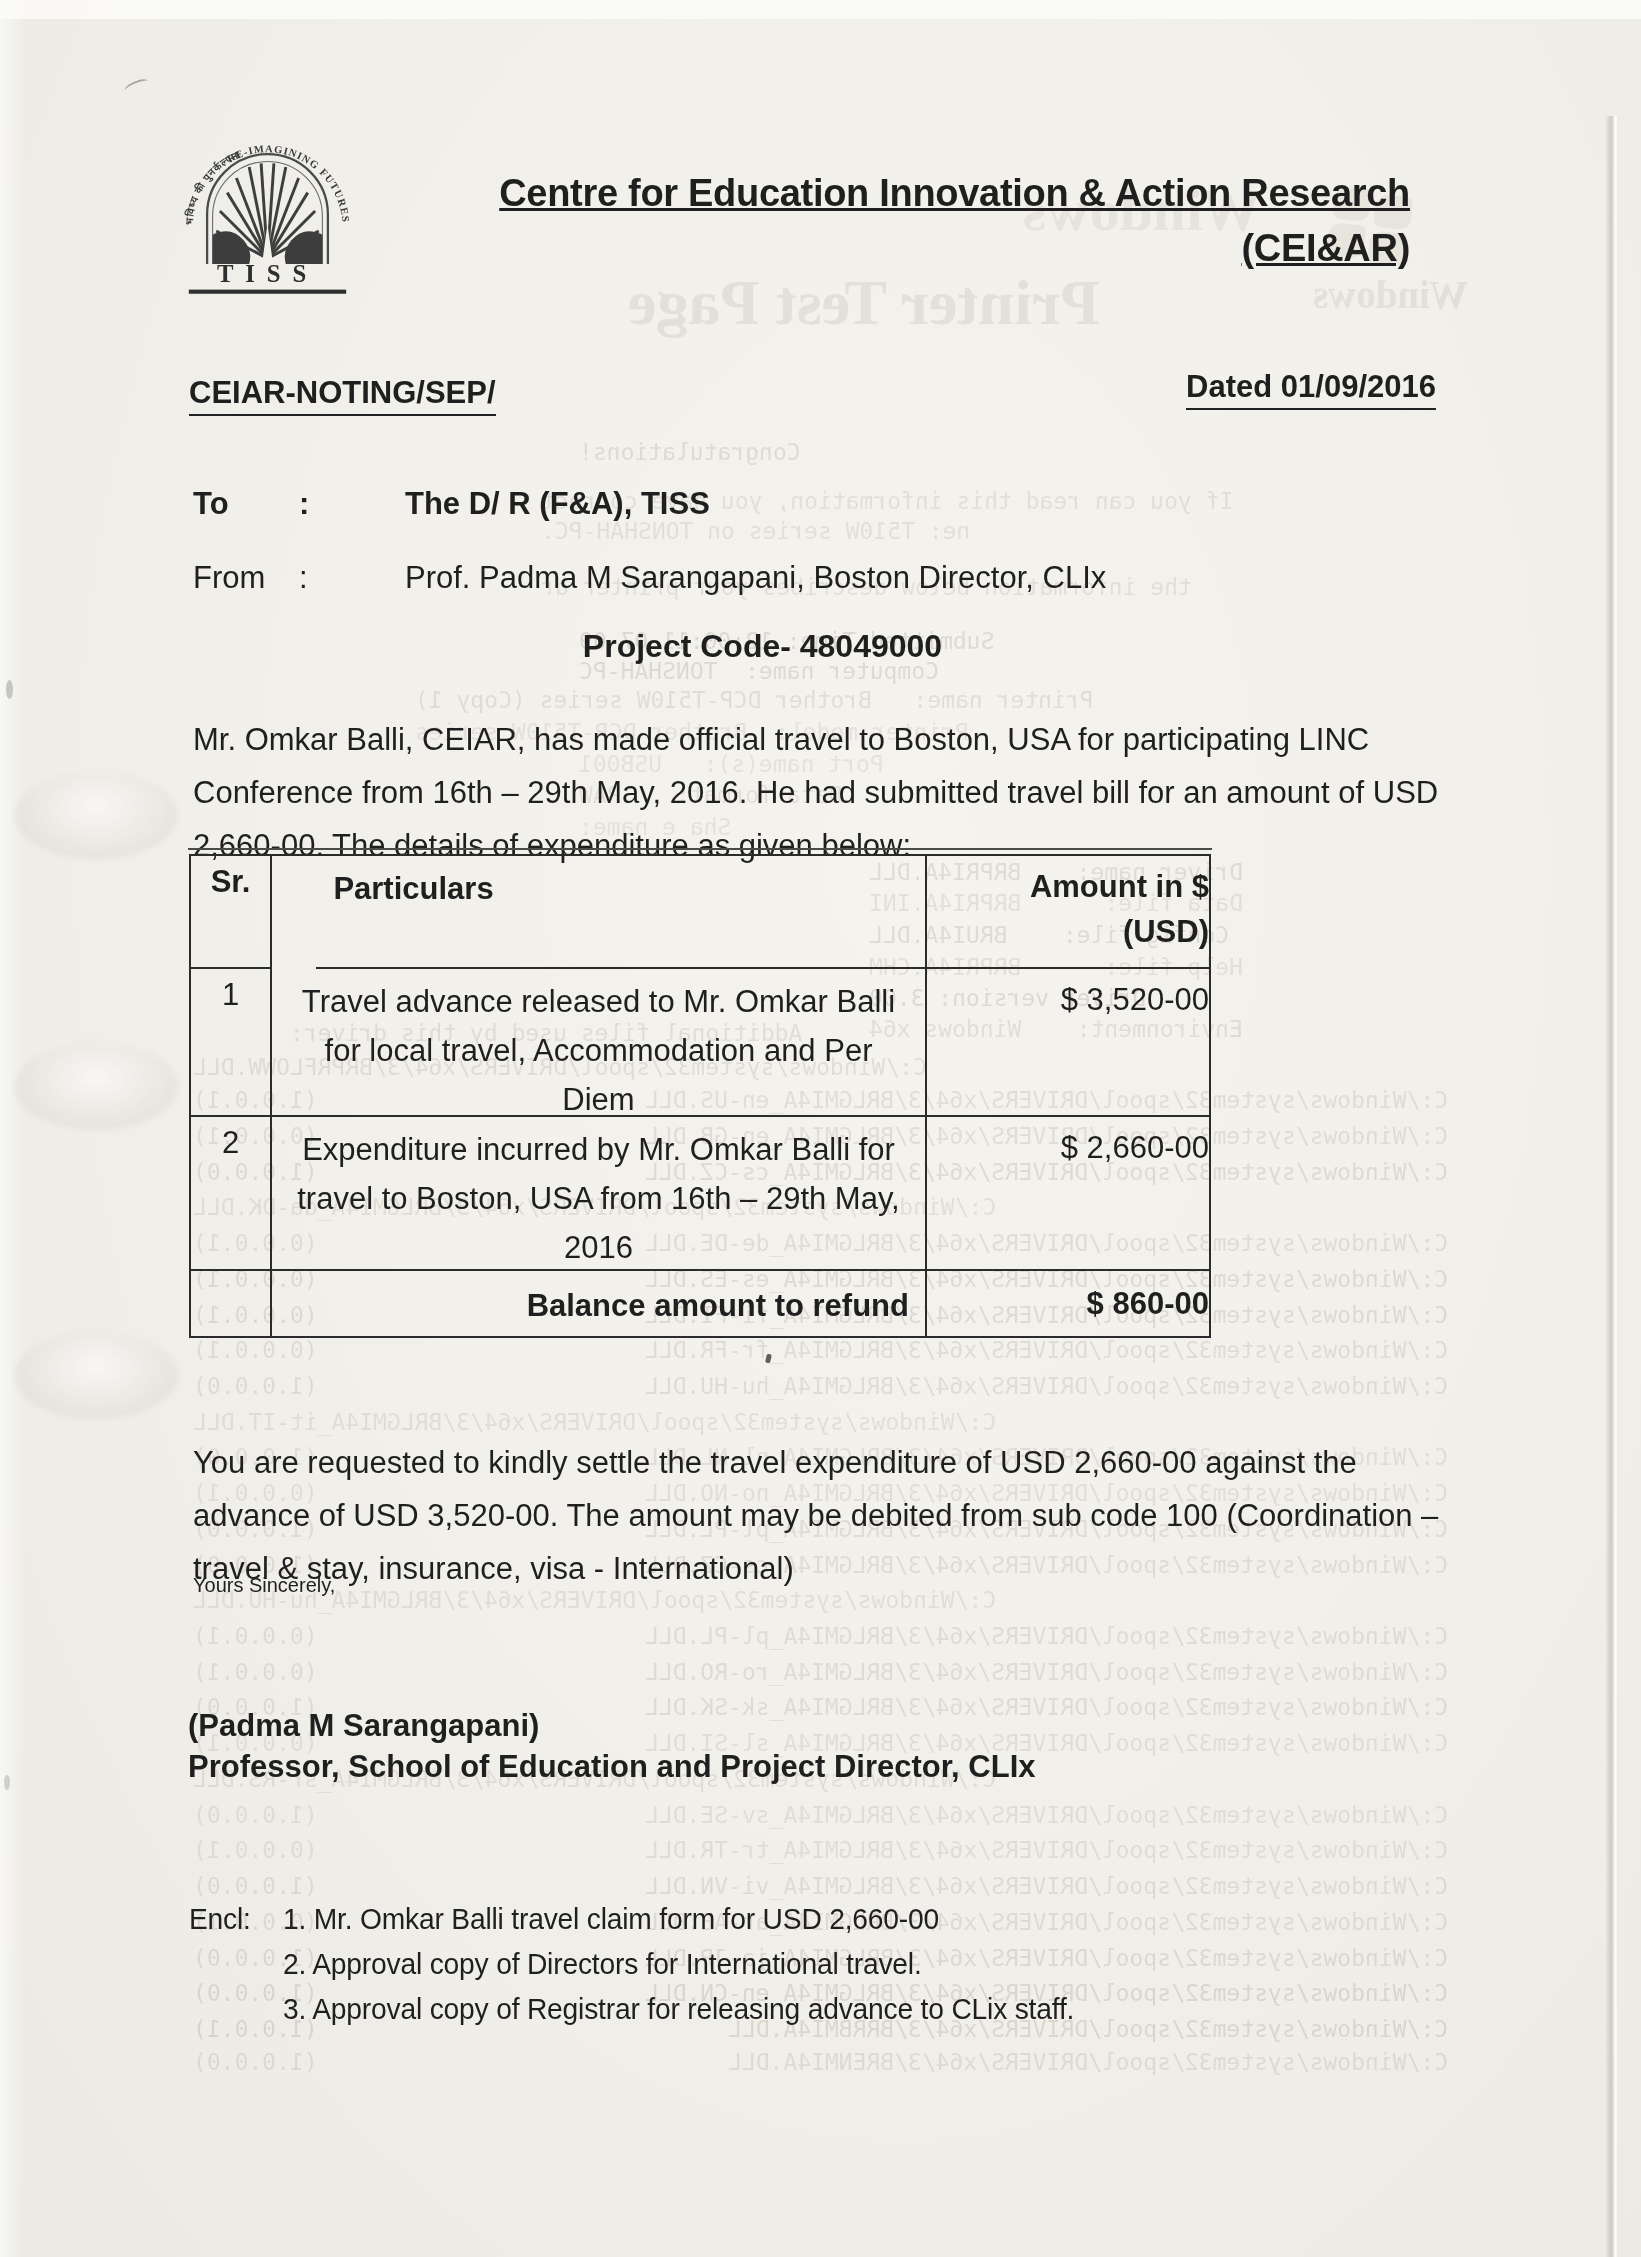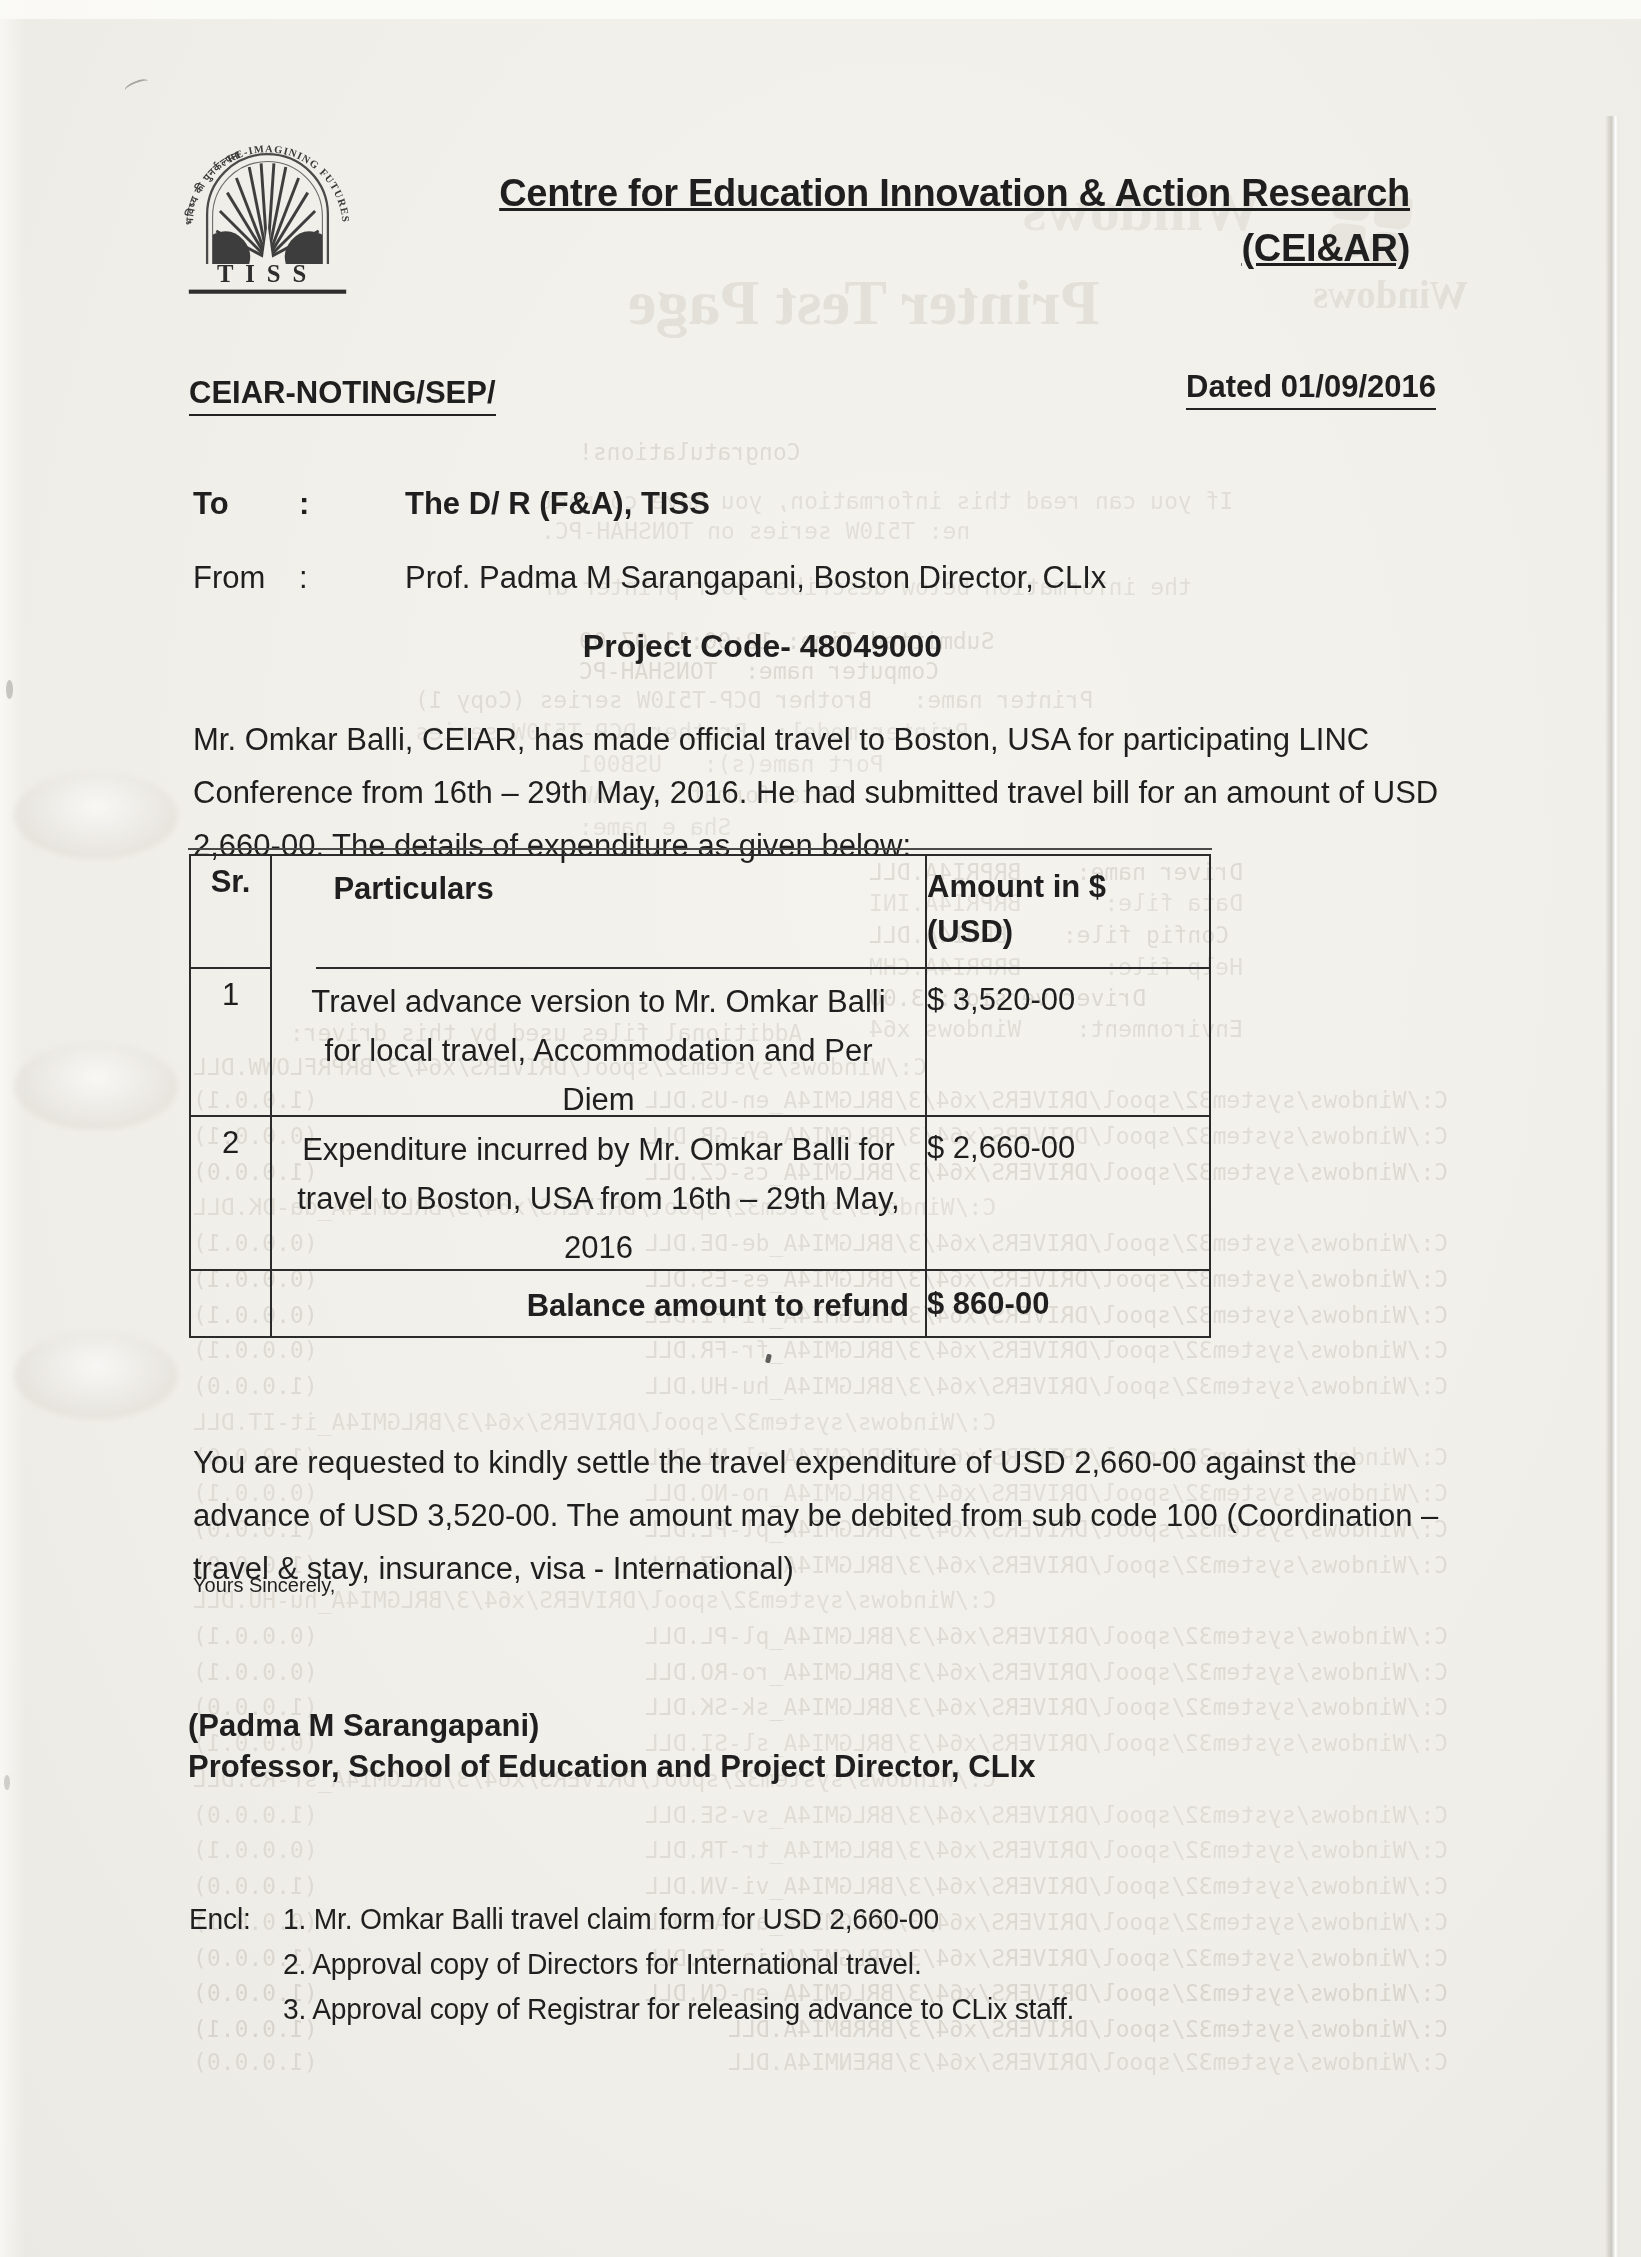--- a/index.html
+++ b/index.html
@@ -39,21 +39,21 @@
   #exp-table{left:189px;top:854px;width:1018px;border:2.9px solid #2b2b2b;
     display:grid;grid-template-columns:81px 655px 282px;
     grid-template-rows:113px 148px 154px 65px;font-size:31px;}
   #exp-table::before{content:"";position:absolute;left:-2.9px;right:-2.9px;top:-7.7px;height:1.9px;background:#4a4a48;}
   .cell{border-right:2.4px solid #2b2b2b;border-bottom:2.4px solid #2b2b2b;padding-top:7.7px;box-sizing:border-box;}
   .cell.last-col{border-right:none;}
   .cell.last-row{border-bottom:none;}
   .c-sr{text-align:center;}
   .c-part{text-align:center;line-height:49px;}
   .c-part.hdr{text-align:left;padding-left:17.4px;font-weight:700;margin-left:44px;}
-  .c-amt{text-align:left;line-height:45px;}
+  .c-amt{text-align:right;line-height:45px;}
   .bold{font-weight:700;}
   .c-part.foot{text-align:right;padding-right:16px;font-weight:700;padding-top:9.7px;}
   .c-amt.foot{font-weight:700;padding-top:9.7px;}
   .sig{left:188px;font-size:31px;font-weight:700;}
   .encl{left:189px;top:1896px;font-size:30px;line-height:45px;
     transform:scaleX(.94);transform-origin:left top;letter-spacing:-0.2px;}
   .encl-first{display:flex;}
   .encl-label{width:100px;flex:0 0 auto;}
   .encl-rest{margin-left:100px;}
   
@@ -195,21 +195,21 @@
 Conference from 16th – 29th May, 2016. He had submitted travel bill for an amount of USD
 2,660-00. The details of expenditure as given below:</div>
 
     <div class="abs" id="exp-table">
       <div class="cell c-sr bold">Sr.</div>
       <div class="cell c-part hdr">Particulars</div>
       <div class="cell c-amt bold last-col pre">Amount in $
 (USD)</div>
 
       <div class="cell c-sr">1</div>
-      <div class="cell c-part pre">Travel advance version to Mr. Omkar Balli
+      <div class="cell c-part pre">Travel advance released to Mr. Omkar Balli
 for local travel, Accommodation and Per
 Diem</div>
       <div class="cell c-amt last-col">$ 3,520-00</div>
 
       <div class="cell c-sr">2</div>
       <div class="cell c-part pre">Expenditure incurred by Mr. Omkar Balli for
 travel to Boston, USA from 16th – 29th May,
 2016</div>
       <div class="cell c-amt last-col">$ 2,660-00</div>
 

